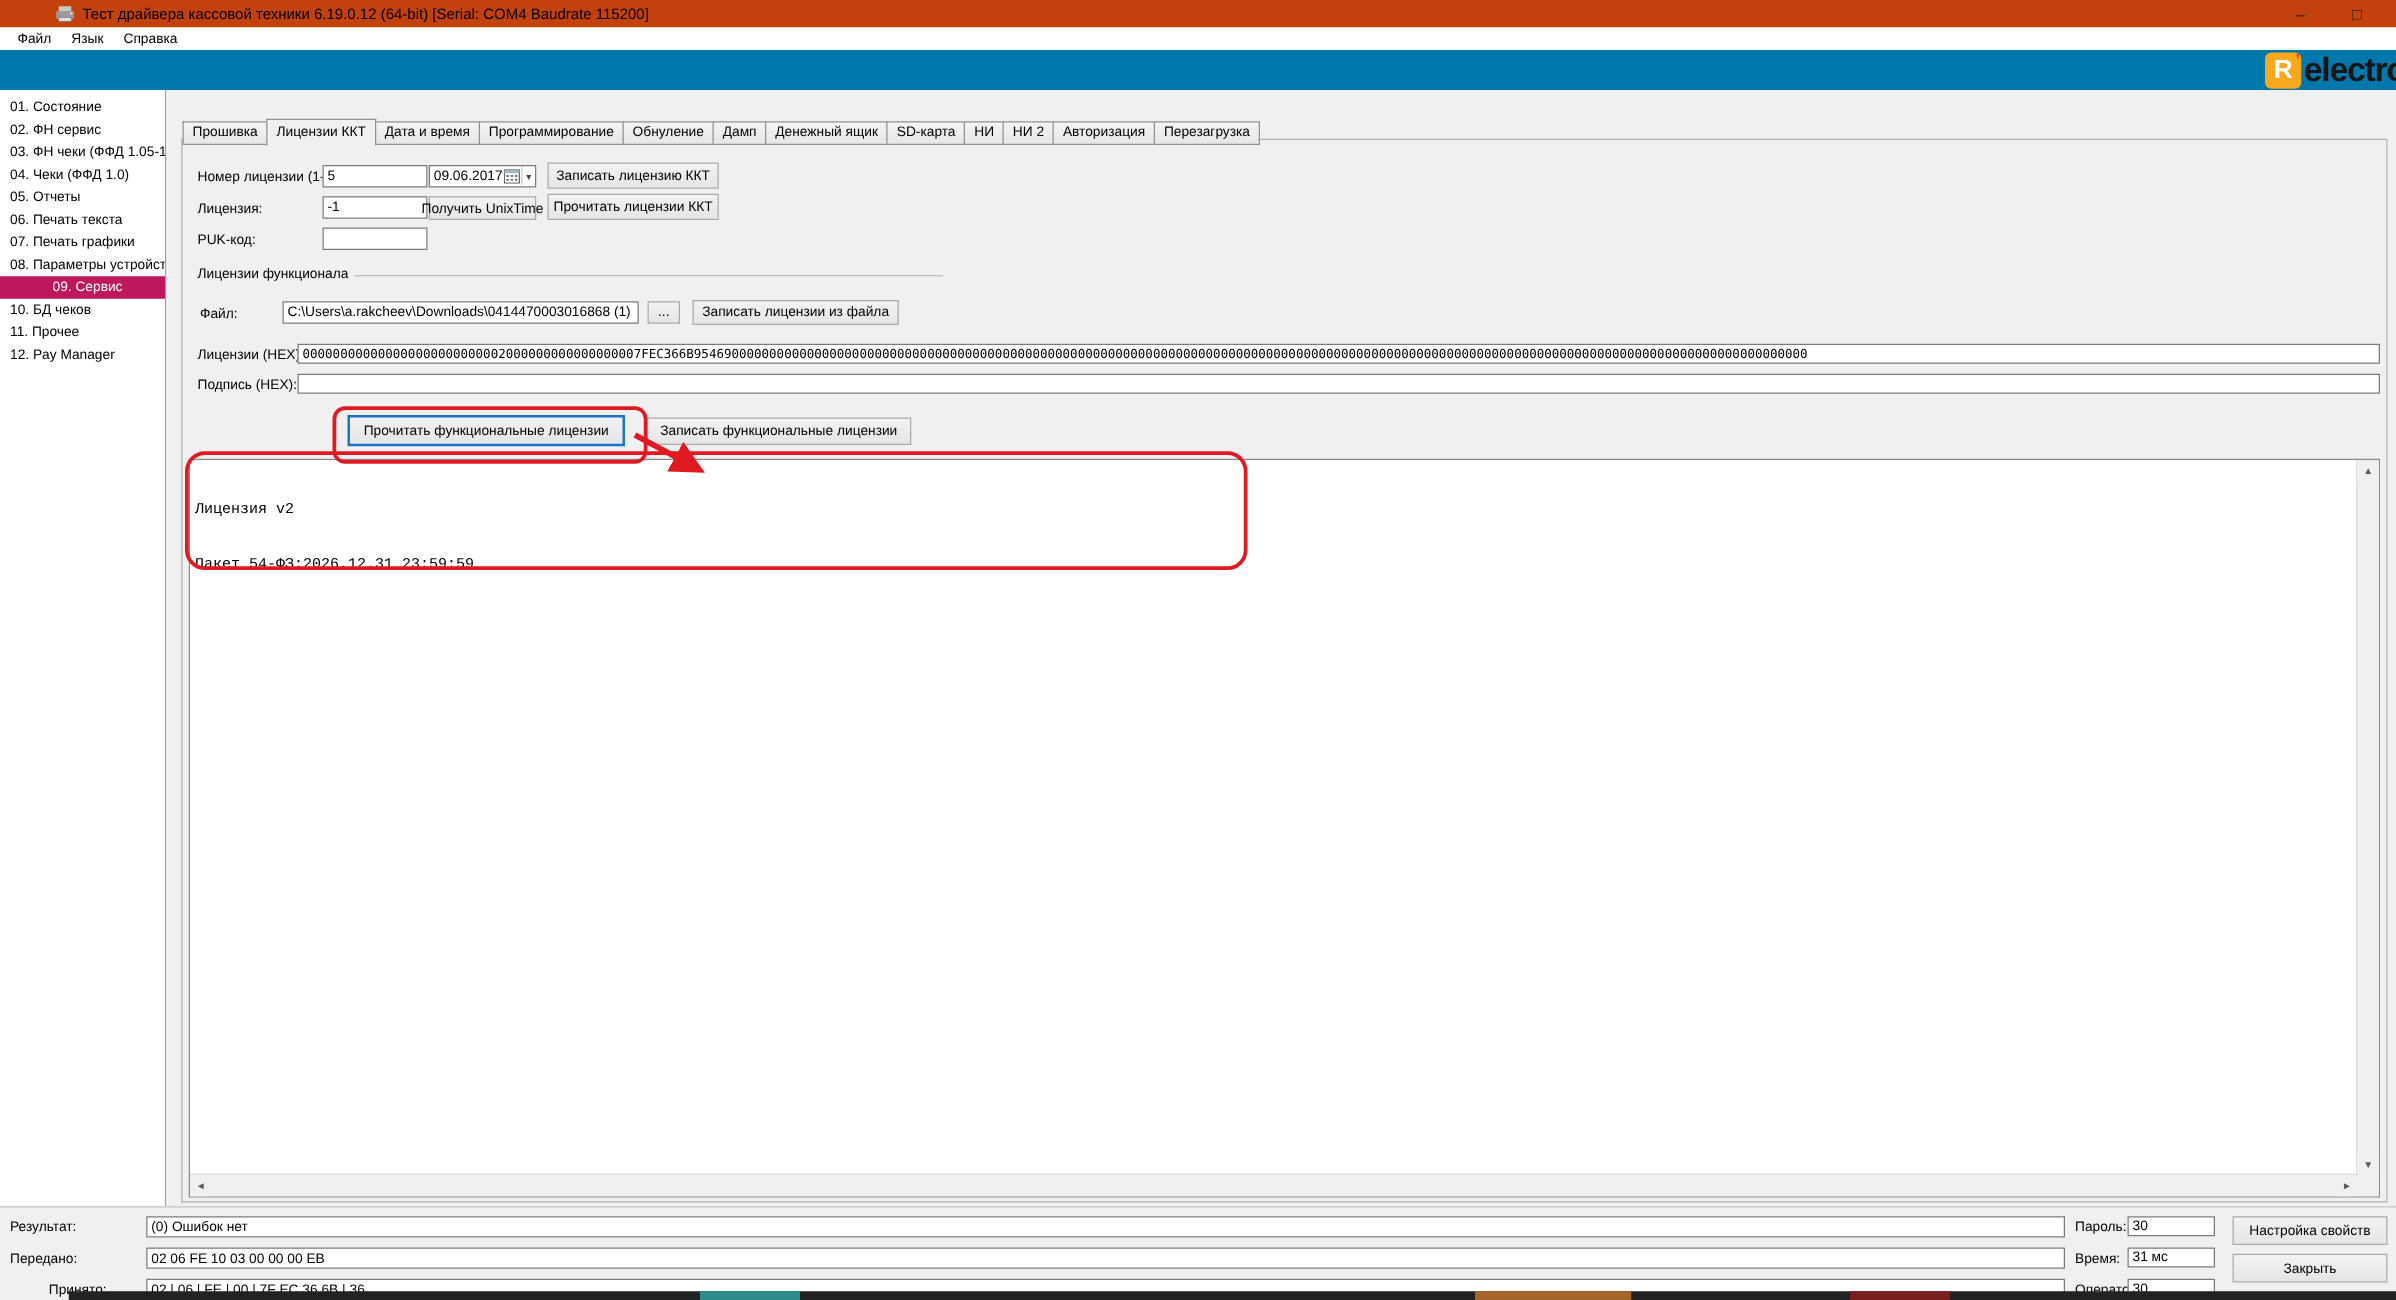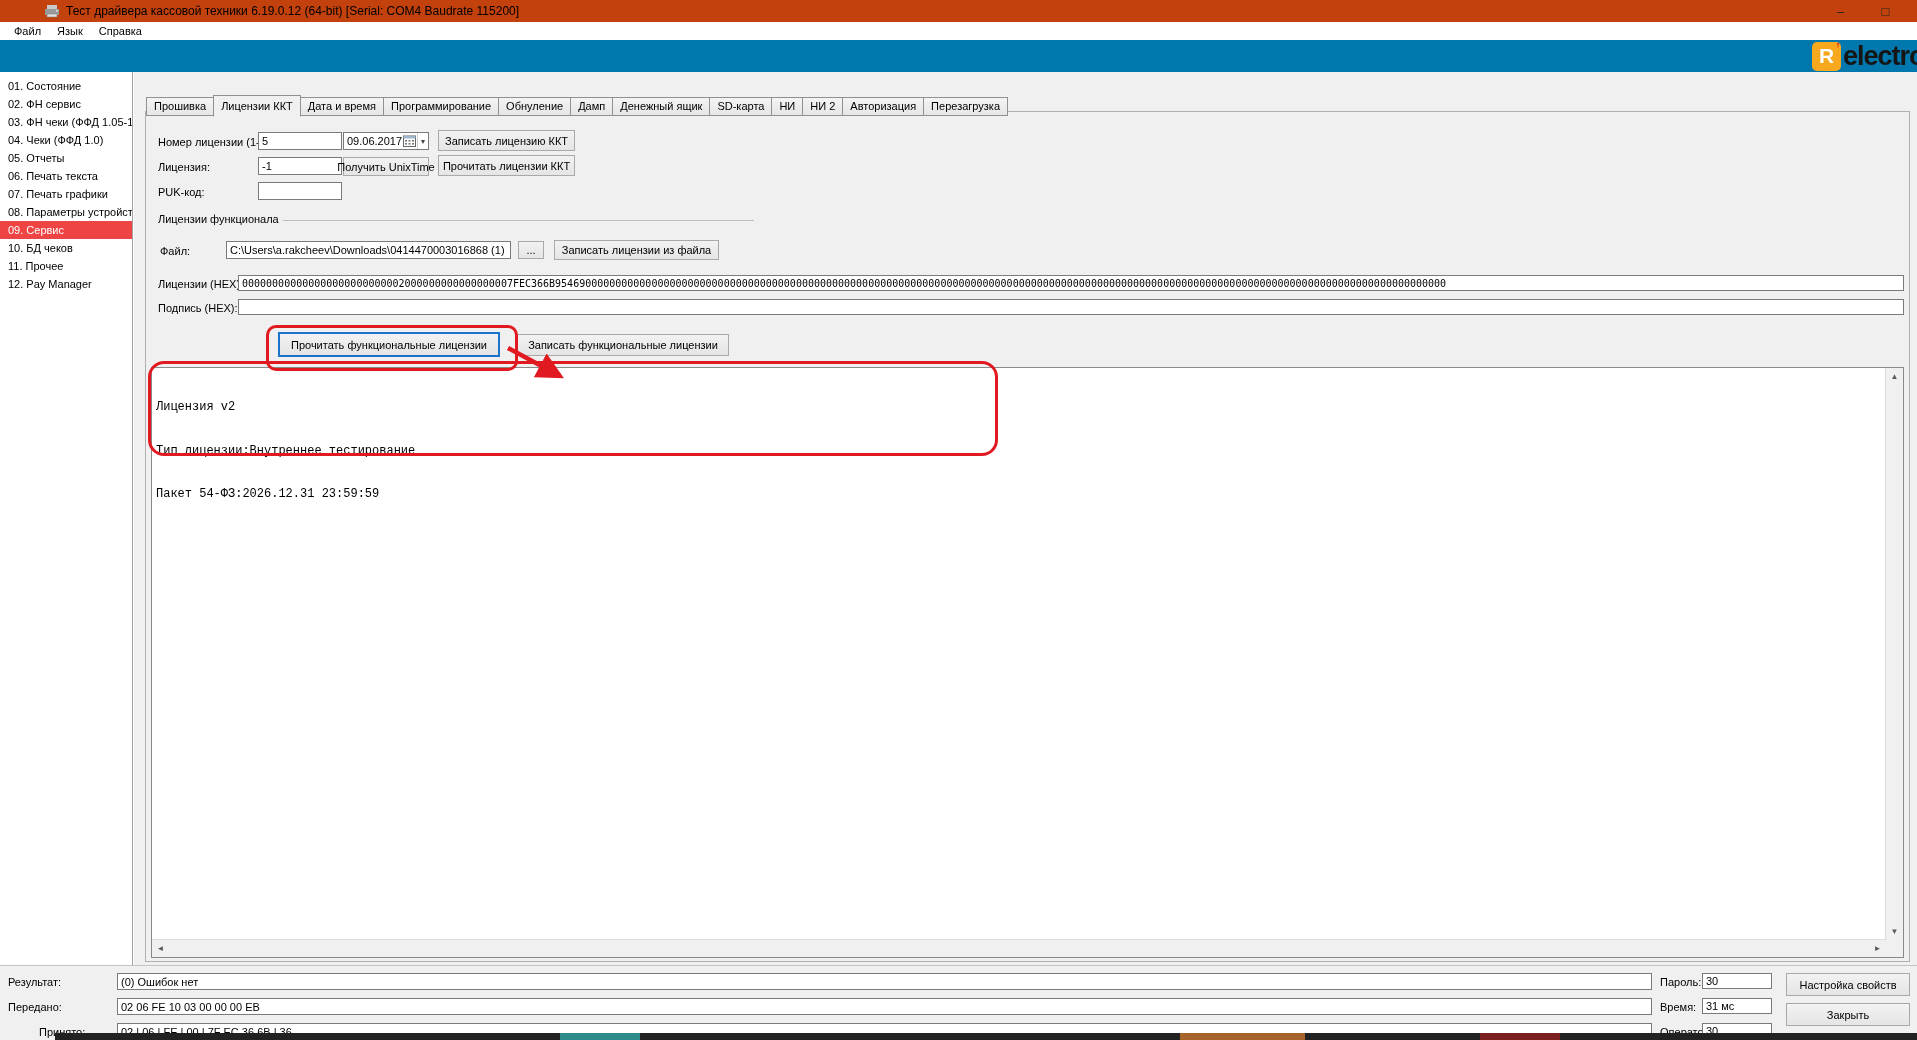--- a/index.html
+++ b/index.html
@@ -25,21 +25,21 @@
   .brand{position:absolute;left:1812px;top:1px;height:30px;display:flex;align-items:center;white-space:nowrap;}
   .logo-box{width:29px;height:29px;background:#f8a81c;border-radius:5px;position:relative;
             display:flex;align-items:center;justify-content:center;color:#fff;font-weight:bold;font-size:21px;}
   .logo-mark{position:absolute;top:-2px;right:1px;color:#e8490f;font-size:14px;font-weight:bold;}
   .logo-text{font-size:27px;font-weight:bold;color:#151515;margin-left:2px;letter-spacing:-1px;}
 
   
   .sidebar{position:absolute;left:0;top:72px;width:133px;height:893px;background:#fff;
            border-right:1px solid #a0a0a0;padding-top:5px;box-sizing:border-box;}
   .side-item{height:18px;line-height:18px;padding-left:8px;white-space:nowrap;overflow:hidden;cursor:default;}
-  .side-item.sel{background:#ef4444;color:#fff;}
+  .side-item.sel{background:#be185d;color:#fff;text-align:center;}
 
   .workspace{position:absolute;left:134px;top:72px;width:1783px;height:893px;background:#f0f0f0;}
 
   
   .tabstrip{position:absolute;left:146px;top:94px;display:flex;align-items:flex-end;z-index:3;}
   .tab{height:17px;line-height:17px;padding:0 7px;background:linear-gradient(#f4f4f4,#e6e6e6);
        border:1px solid #919191;border-right:none;white-space:nowrap;cursor:default;}
   .tab:last-child{border-right:1px solid #919191;}
   .tab.active{height:20px;line-height:20px;background:#f0f0f0;position:relative;top:1px;
               border-right:1px solid #919191;border-bottom:1px solid #f0f0f0;z-index:4;}
@@ -220,21 +220,20 @@
           <path d="M0,0 L6,3 L0,6 Z" fill="#e11a22"></path>
         </marker>
       </defs>
       <line x1="6" y1="14" x2="58" y2="42" stroke="#e11a22" stroke-width="4.5" marker-end="url(#arrhead)"></line>
     </svg>
     <div class="anno-out-box"></div>
 
     <div class="output">
       <div class="out-text">
         <div>Лицензия v2</div>
-        <div>Тип лицензии:Внутреннее тестирование</div>
         <div>Пакет 54-ФЗ:2026.12.31 23:59:59</div>
       </div>
       <div class="vscroll">
         <div class="sbtn up">▲</div>
         <div class="sbtn down">▼</div>
       </div>
       <div class="hscroll">
         <div class="sbtn left">◄</div>
         <div class="sbtn right">►</div>
       </div>

